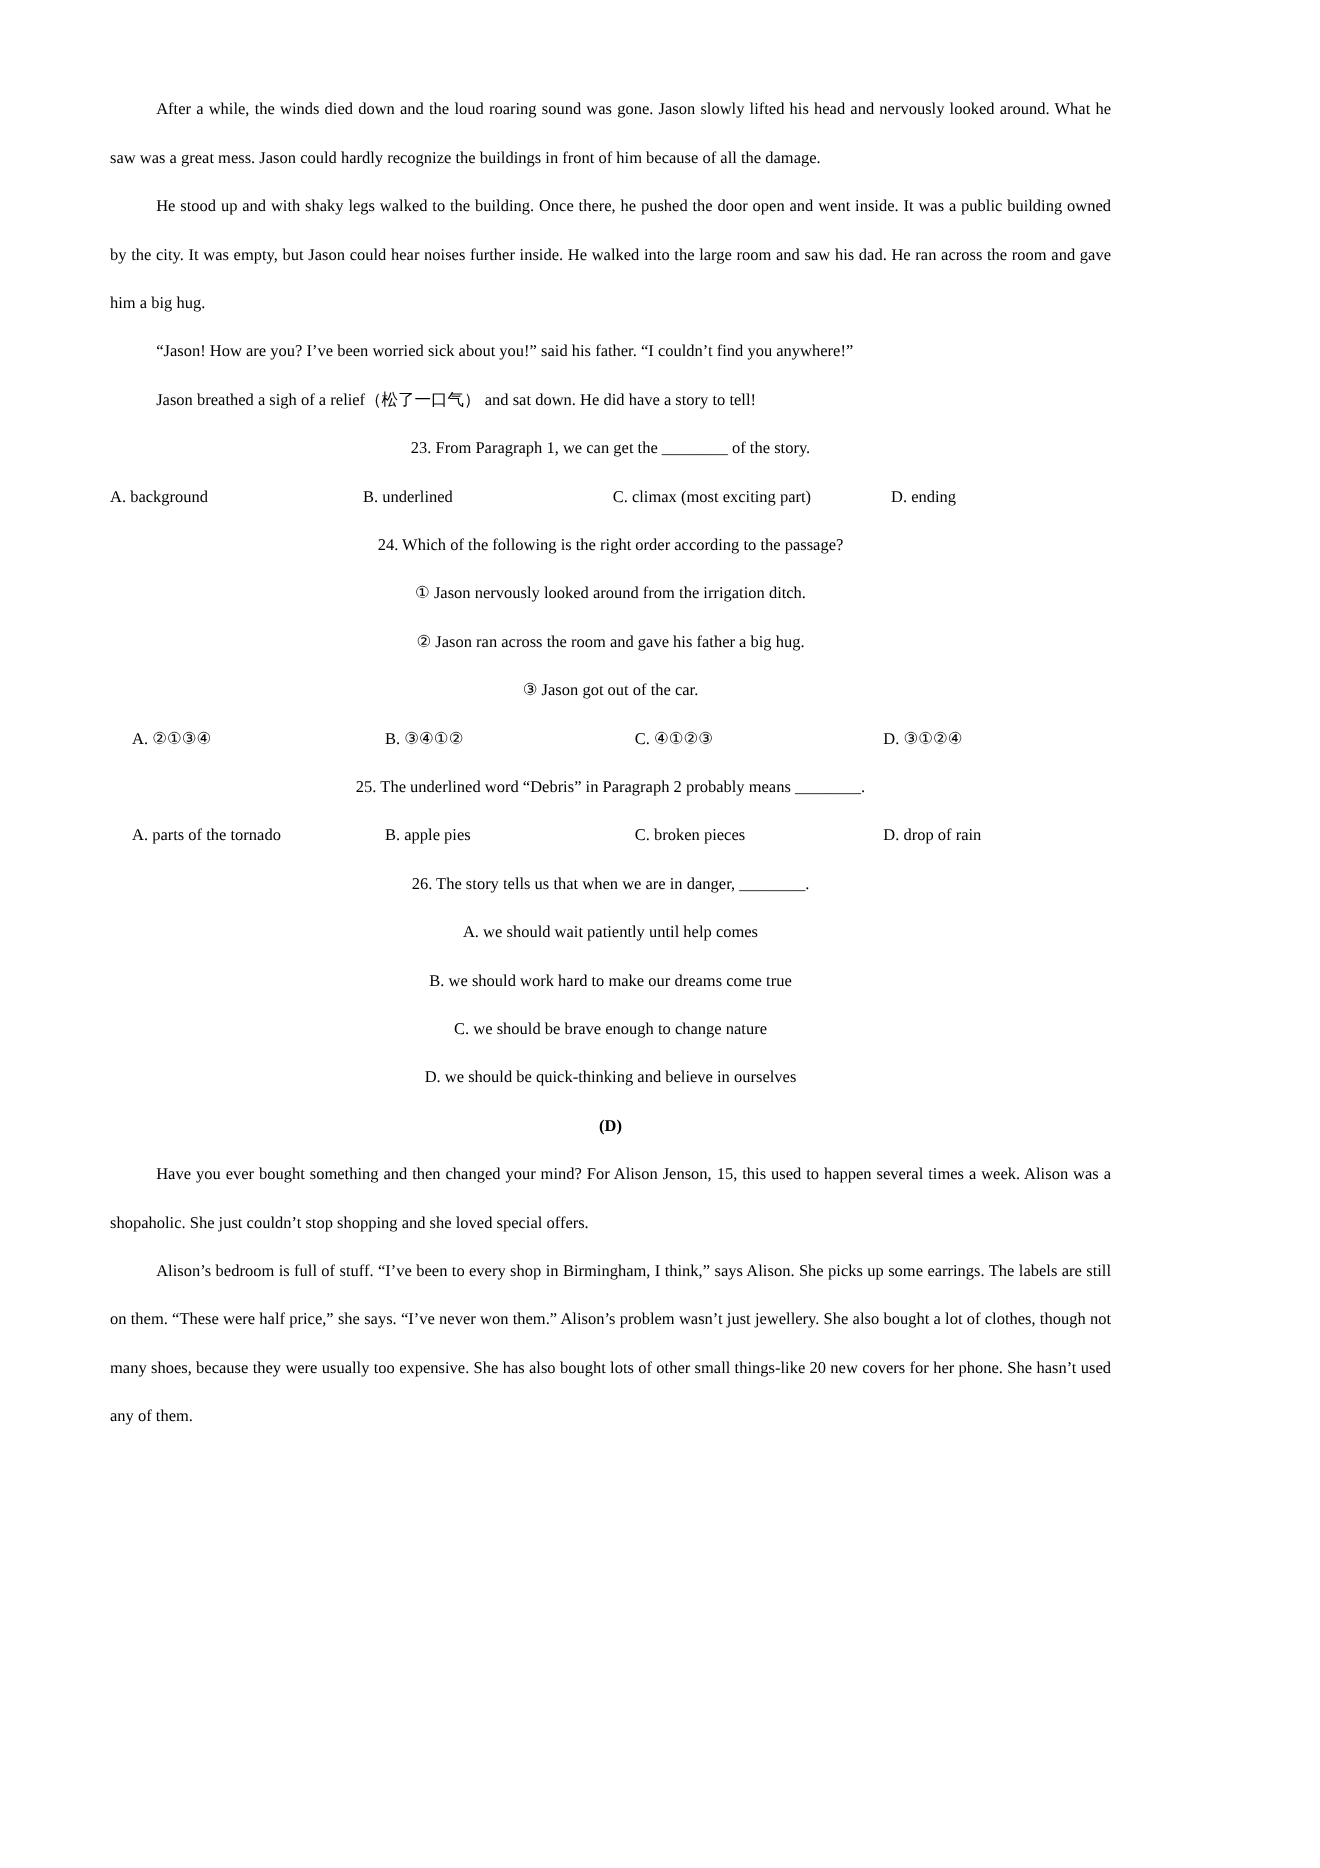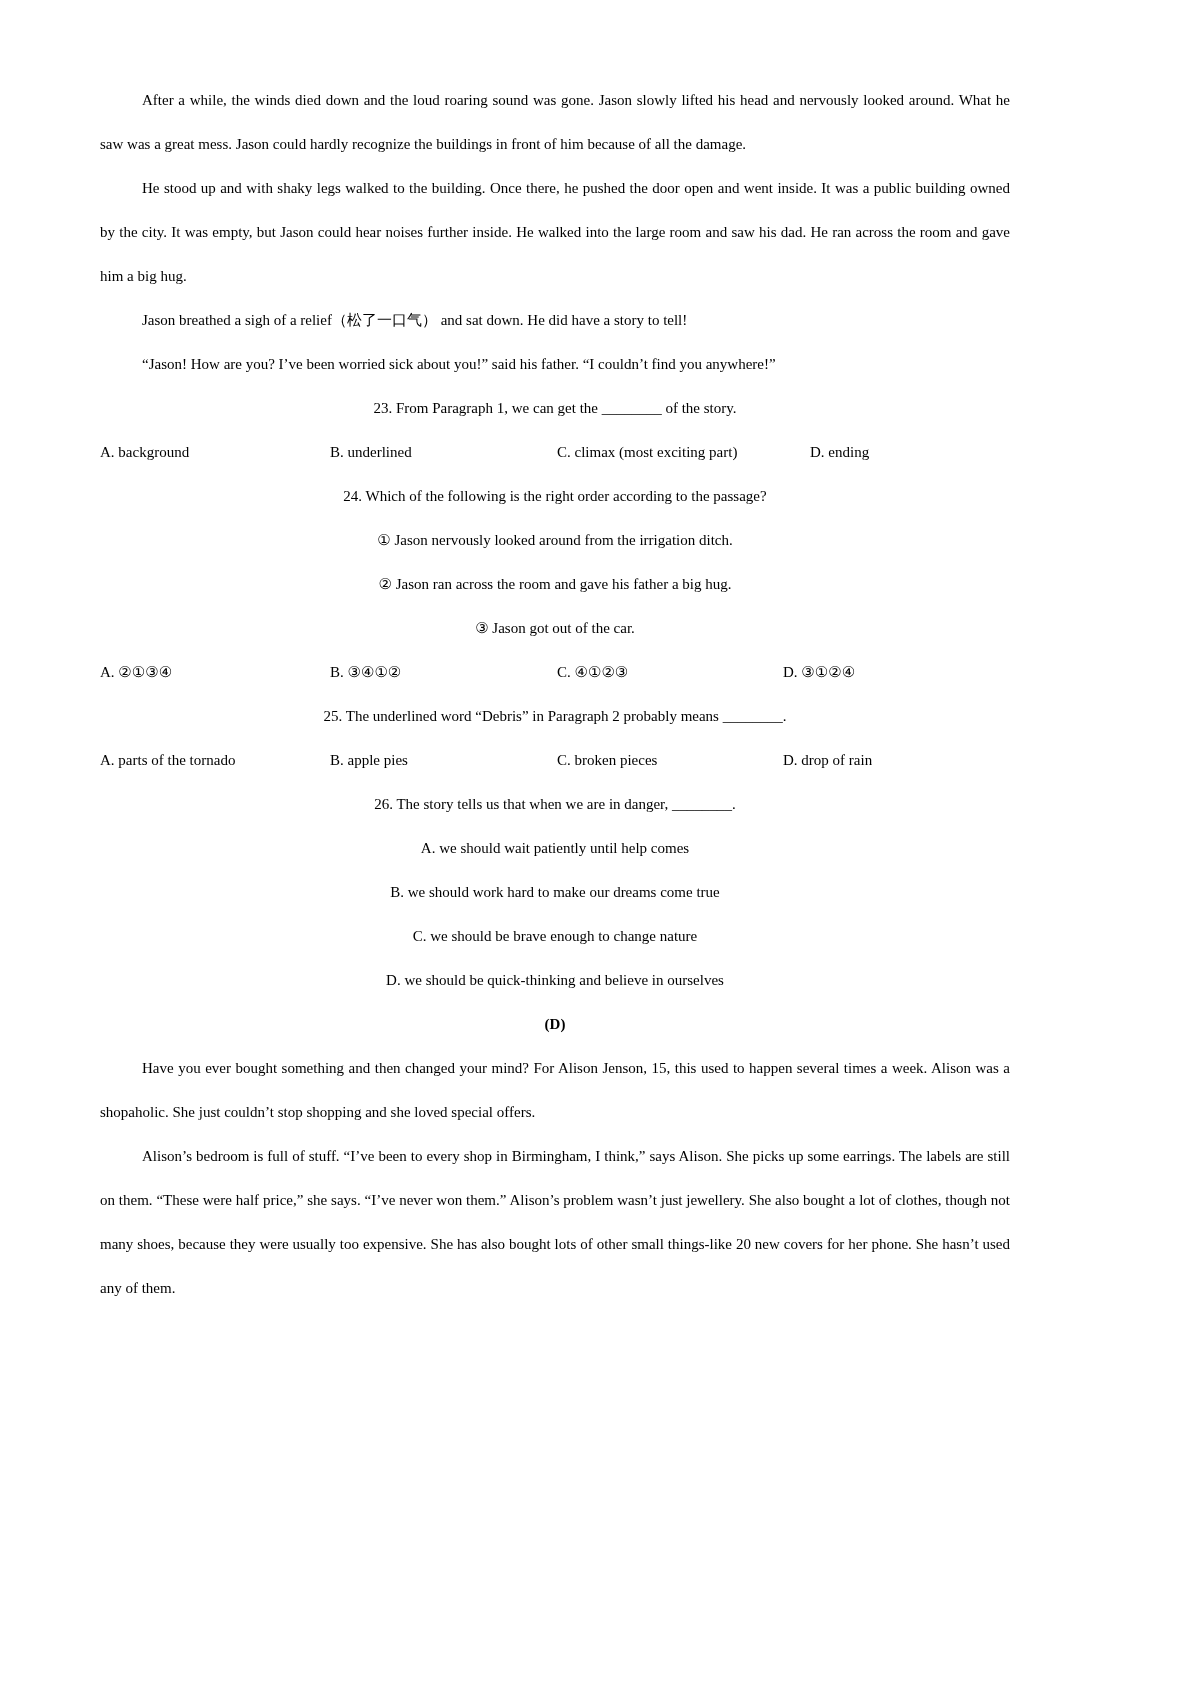--- a/index.html
+++ b/index.html
@@ -29,40 +29,41 @@
     text-align: center;
   }
   .options-row {
     display: grid;
   }
   .options-row.cols-wide {
     grid-template-columns: 230px 227px 253px 1fr;
   }
   .options-row.cols-narrow {
     grid-template-columns: 230px 227px 226px 1fr;
+    margin-left: 20px;
   }
   .option {
     white-space: nowrap;
     overflow: visible;
   }
   .section-heading {
     margin: 0;
     text-align: center;
     font-weight: bold;
   }
 </style>
 </head>
 <body>
 
 <div class="page">
 
   <p class="para">After a while, the winds died down and the loud roaring sound was gone. Jason slowly lifted his head and nervously looked around. What he saw was a great mess. Jason could hardly recognize the buildings in front of him because of all the damage.</p>
   <p class="para">He stood up and with shaky legs walked to the building. Once there, he pushed the door open and went inside. It was a public building owned by the city. It was empty, but Jason could hear noises further inside. He walked into the large room and saw his dad. He ran across the room and gave him a big hug.</p>
+  <p class="para">“Jason! How are you? I’ve been worried sick about you!” said his father. “I couldn’t find you anywhere!”</p>
   <p class="para">Jason breathed a sigh of a relief（松了一口气） and sat down. He did have a story to tell!</p>
-  <p class="para">“Jason! How are you? I’ve been worried sick about you!” said his father. “I couldn’t find you anywhere!”</p>
 
   <p class="stem">23. From Paragraph 1, we can get the ________ of the story.</p>
   <div class="options-row cols-wide">
     <span class="option">A. background</span>
     <span class="option">B. underlined</span>
     <span class="option">C. climax (most exciting part)</span>
     <span class="option">D. ending</span>
   </div>
 
   <p class="stem">24. Which of the following is the right order according to the passage?</p>

